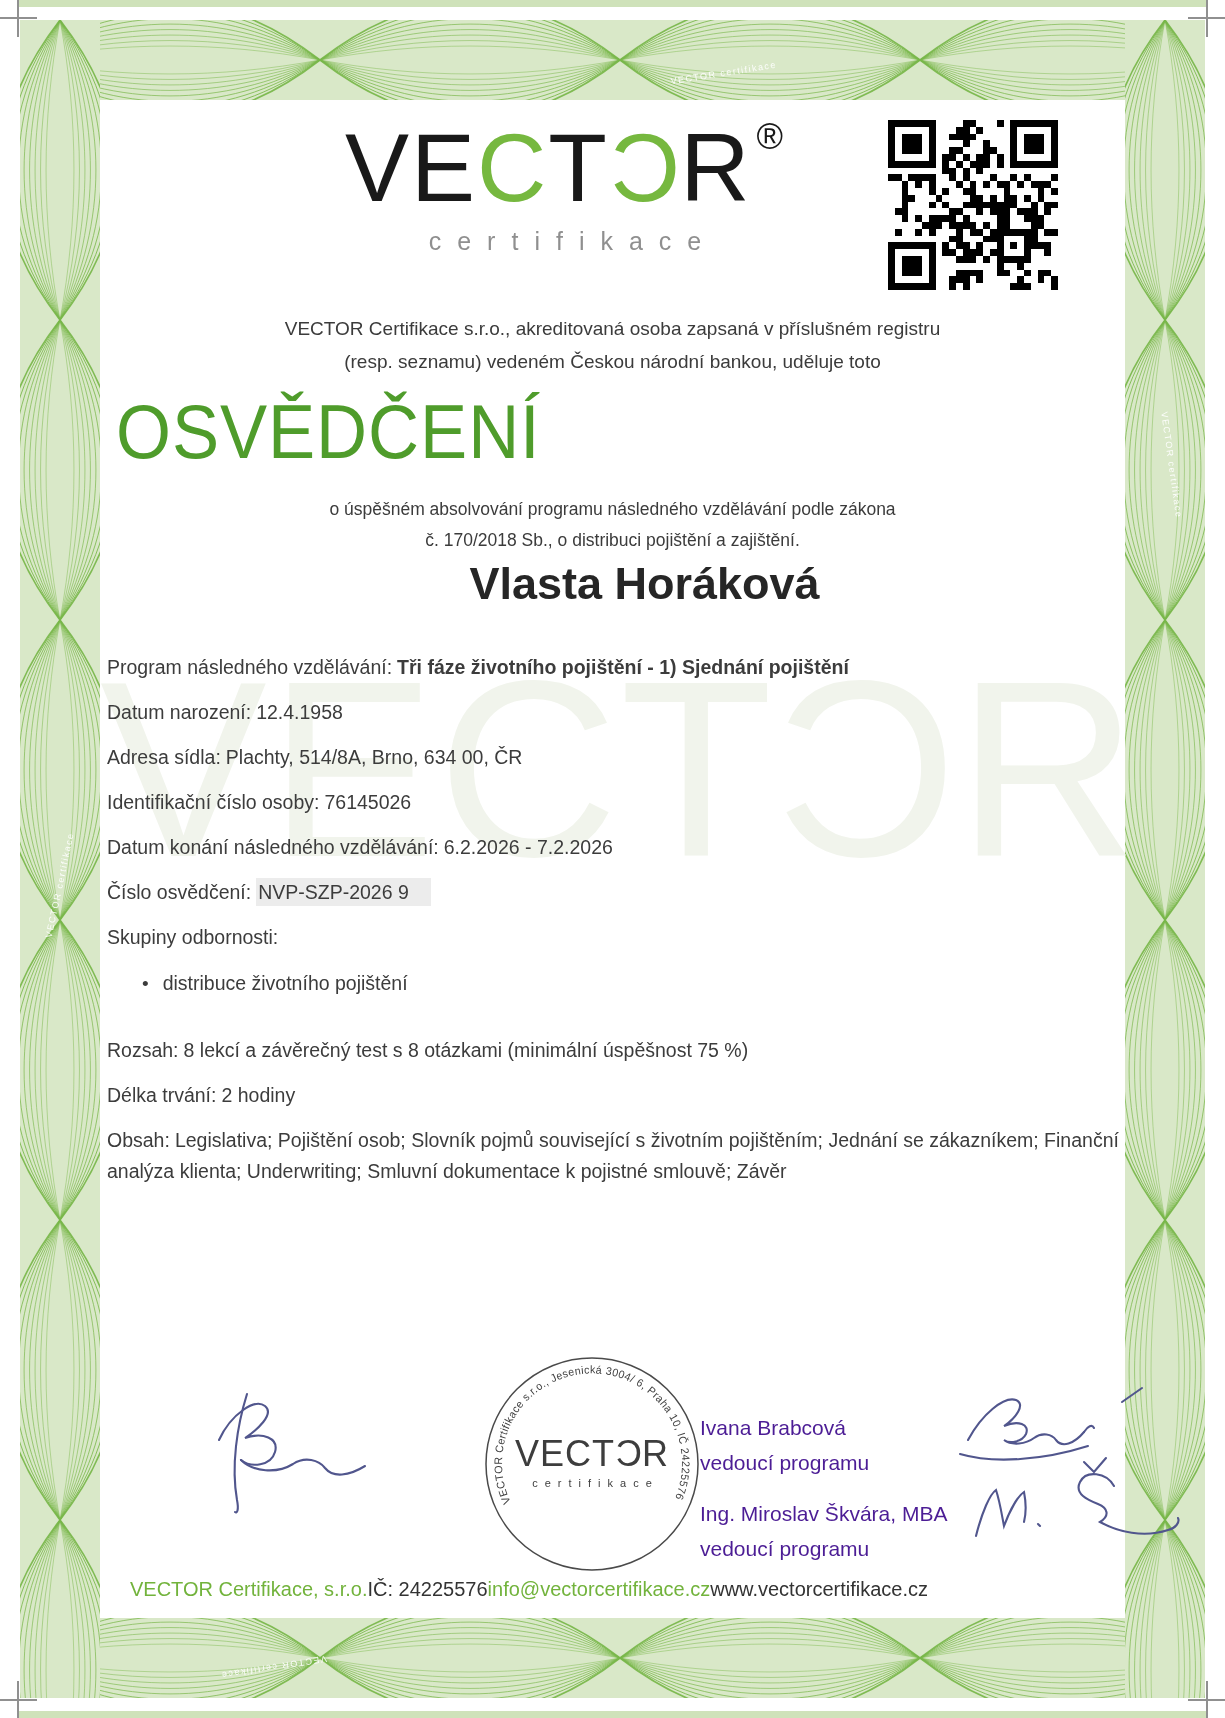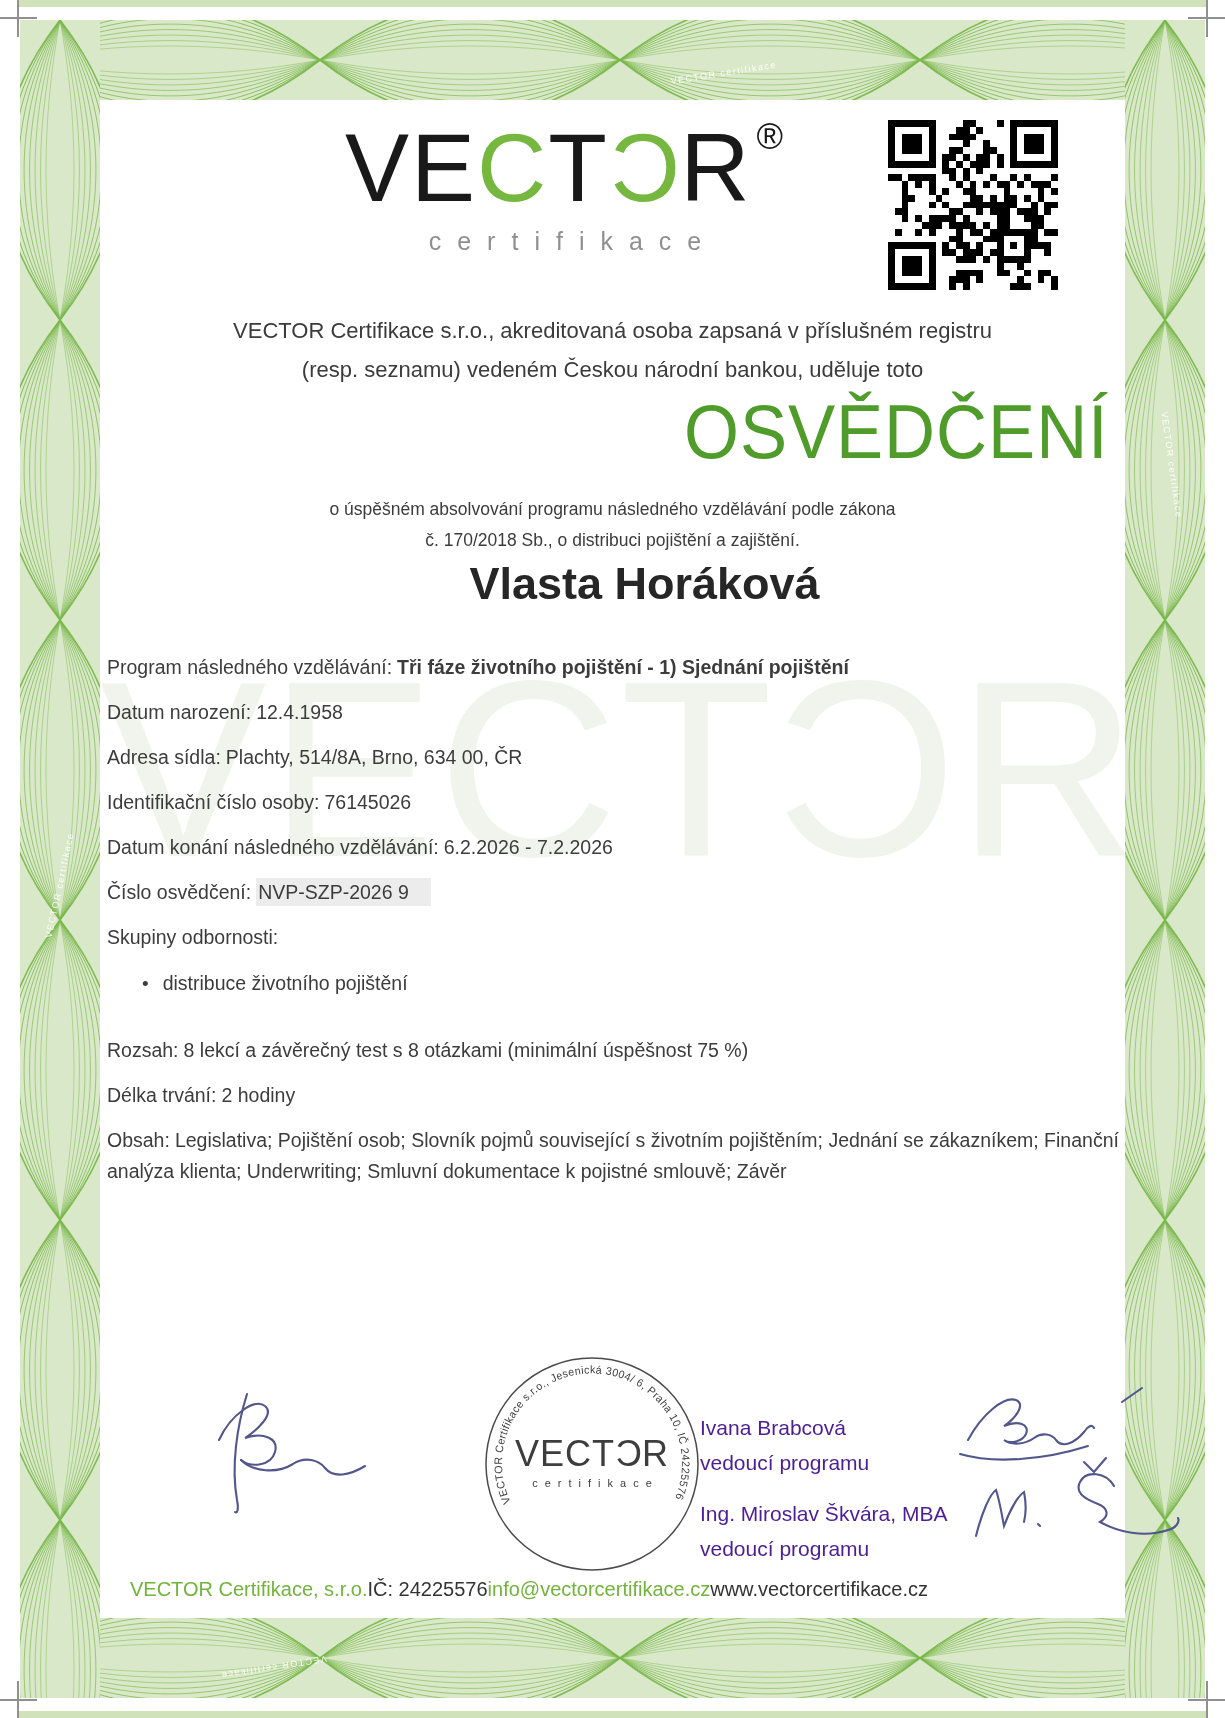--- a/index.html
+++ b/index.html
@@ -43,22 +43,22 @@
   .layer{position:absolute;left:0;top:0;width:100%;height:100%;z-index:1;}
   
   .header-logo{position:absolute;left:240px;top:18px;width:450px;text-align:center;}
   .logo-line{font-size:96px;line-height:1.05;color:#191919;letter-spacing:2px;white-space:nowrap;}
   .header-logo .seg-green{color:var(--green);}
   .seg-mirror{display:inline-block;transform:scaleX(-1);}
   .reg{font-size:36px;position:relative;top:-52px;margin-left:5px;color:#191919;}
   .logo-sub{margin-top:8px;font-size:25px;letter-spacing:16px;padding-left:16px;color:#8f8f8f;}
   .qr{position:absolute;left:788px;top:20px;width:170px;height:170px;}
   
-  .intro{position:absolute;left:0;top:212px;width:100%;text-align:center;font-size:22px;line-height:1.75;color:#3b3b3b;}
-  .cert-title{position:absolute;left:0;top:288px;width:100%;text-align:right;color:var(--title-green);}
+  .intro{position:absolute;left:0;top:212px;width:100%;text-align:center;font-size:19px;line-height:1.75;color:#3b3b3b;}
+  .cert-title{position:absolute;left:0;top:288px;width:100%;text-align:left;color:var(--title-green);}
   .cert-title span{display:inline-block;font-size:76px;letter-spacing:1px;transform:scaleX(.93);line-height:1.15;}
   .subtitle{position:absolute;left:0;top:394px;width:100%;text-align:center;font-size:17.5px;line-height:1.75;color:#3b3b3b;}
   .recipient{position:absolute;left:0;top:458px;width:100%;text-align:center;font-size:45px;font-weight:bold;color:#262626;padding-left:32px;}
   
   .fields{position:absolute;left:7px;width:1012px;font-size:19.5px;color:#3c3c3c;}
   #fields-top{top:545px;}
   #fields-top .field-line{height:45px;line-height:45px;white-space:nowrap;}
   #fields-bottom{top:935px;}
   #fields-bottom .field-line{line-height:31px;margin-bottom:14px;}
   .f-label{margin-right:5px;}

